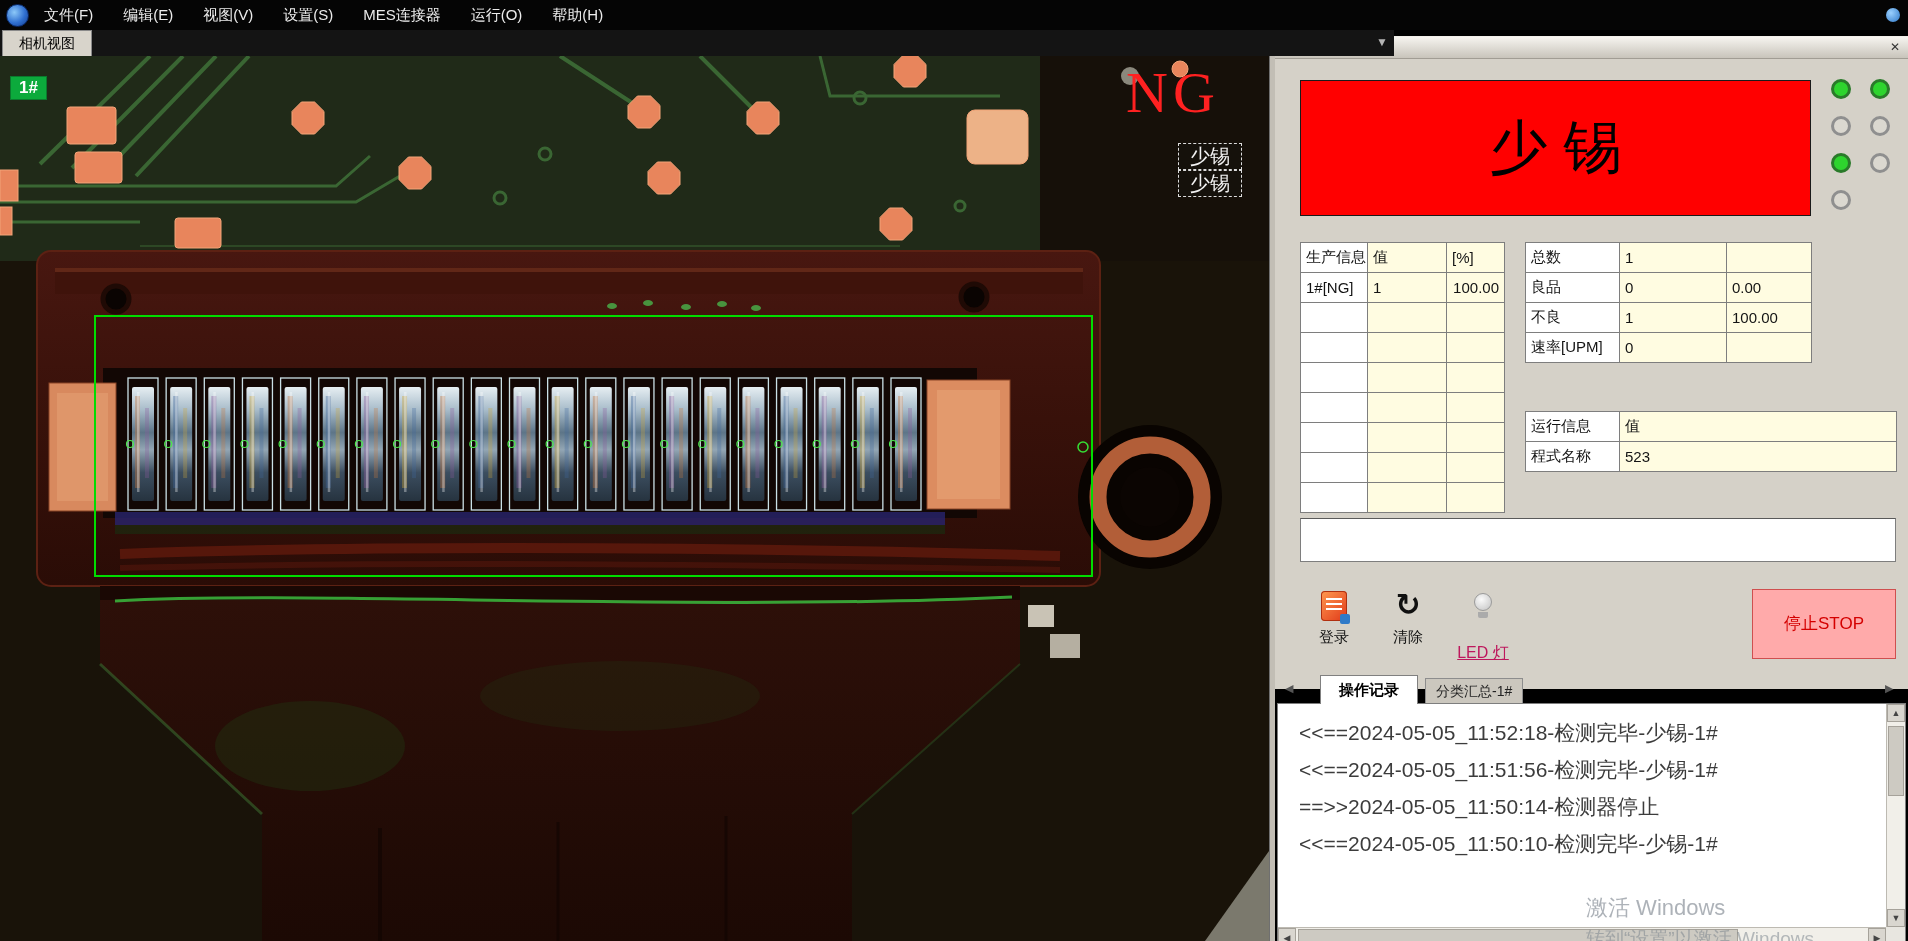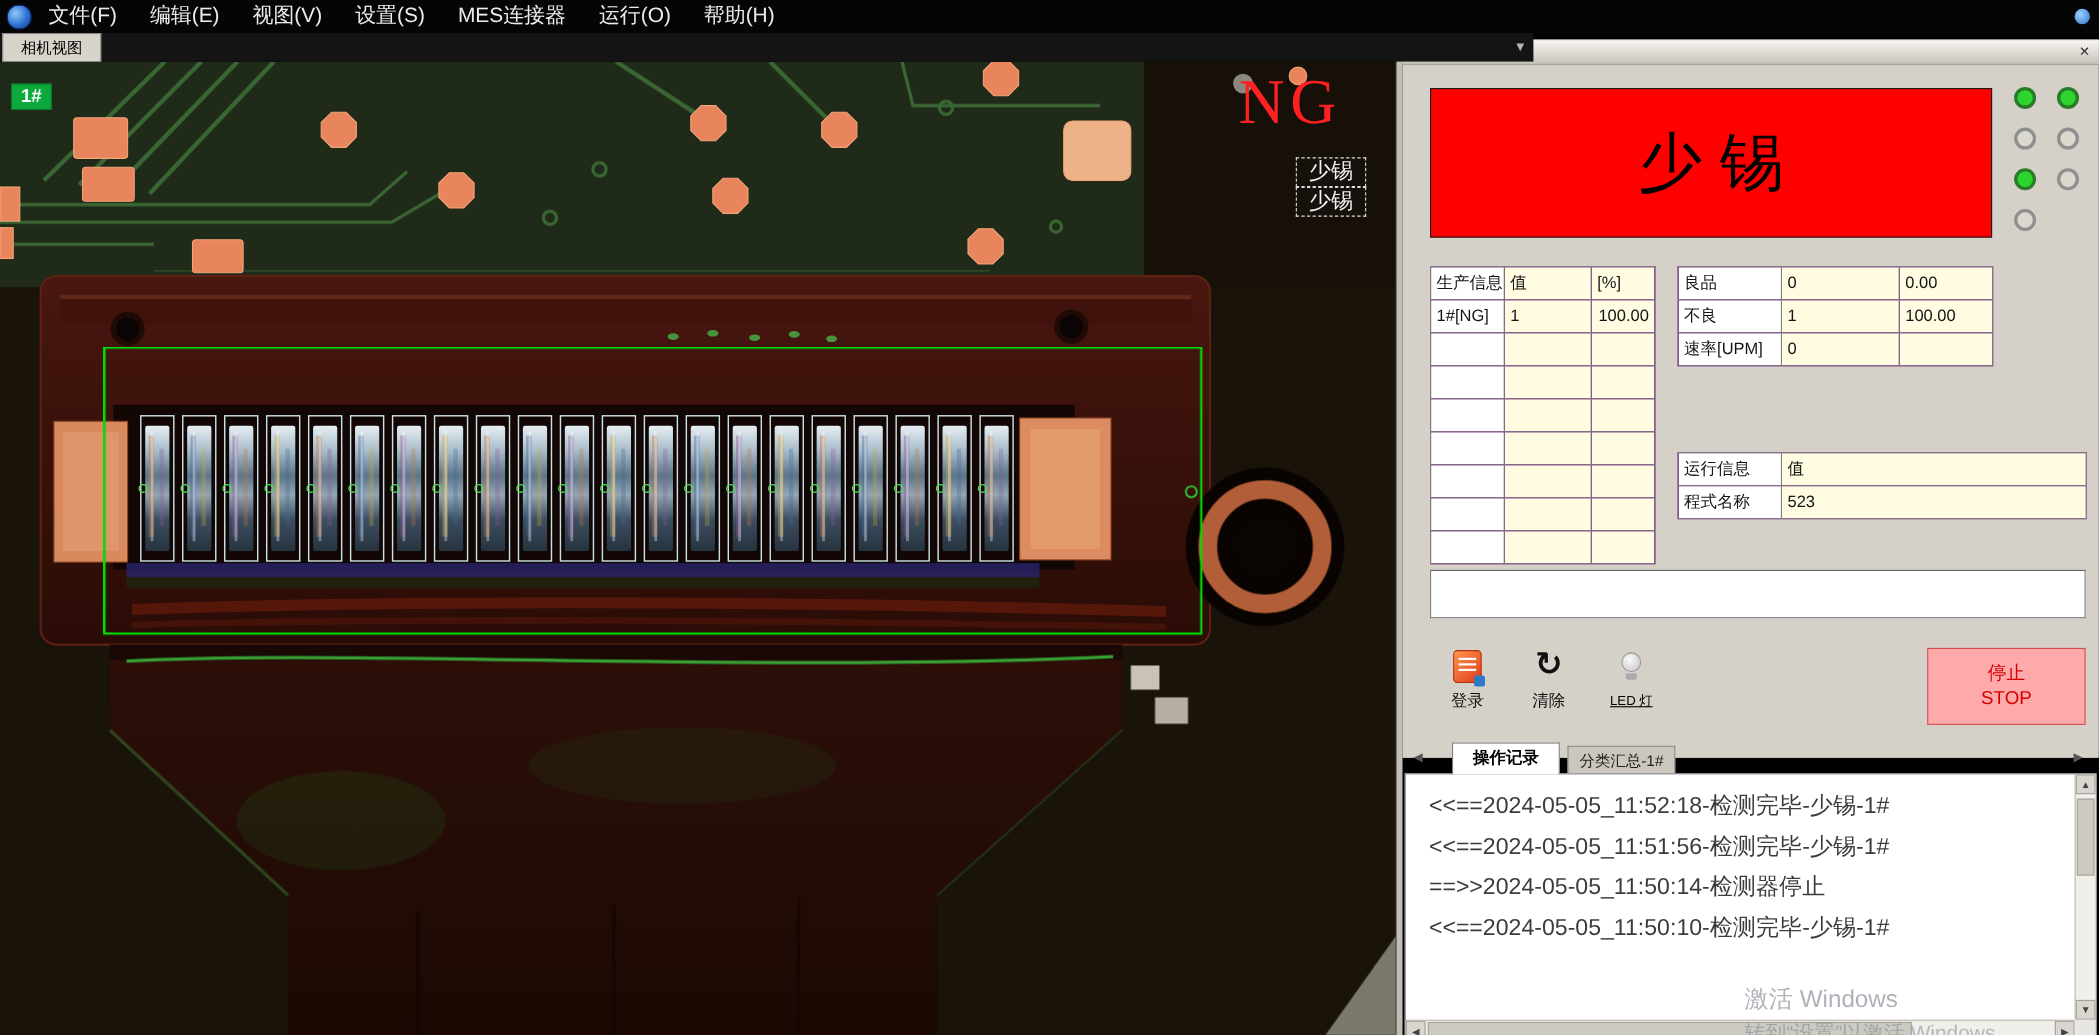--- a/index.html
+++ b/index.html
@@ -4,21 +4,21 @@
 <style>
   *{margin:0;padding:0;box-sizing:border-box}
   html,body{width:1908px;height:941px;overflow:hidden;background:#000;
     font-family:"Liberation Sans","DejaVu Sans",sans-serif}
 
   
   #menubar{position:absolute;left:0;top:0;width:1908px;height:30px;background:#050505;
     display:flex;align-items:center;z-index:20}
   .logo{width:23px;height:23px;border-radius:50%;margin-left:6px;flex:0 0 auto;
     background:radial-gradient(circle at 35% 35%,#8cc8f8,#2f6fd0 55%,#123a8a);border:1px solid #0a2a6a}
-  .menu-item{color:#ececec;font-size:19px;padding:0 15px;line-height:30px;cursor:default;white-space:nowrap}
+  .menu-item{color:#ececec;font-size:15px;padding:0 15px;line-height:30px;cursor:default;white-space:nowrap}
   .tray-icon{position:absolute;right:8px;top:8px;width:14px;height:14px;border-radius:50%;
     background:radial-gradient(circle at 35% 35%,#9ad0ff,#2f78c8)}
 
   
   #tabbar{position:absolute;left:0;top:30px;width:1394px;height:26px;background:#141414;z-index:15}
   .cam-tab{position:absolute;left:2px;top:0;height:26px;padding:0 16px;background:#d8d4cb;color:#000;
     font-size:14px;line-height:25px;border:1px solid #8a8a8a;border-bottom:none;cursor:pointer}
   .tab-caret{position:absolute;right:6px;top:5px;color:#b5b5b5;font-size:12px;cursor:pointer}
 
   
@@ -60,33 +60,33 @@
   #stats-table{left:250px;top:205px;width:286px}
   #runinfo-table{left:250px;top:374px;width:371px}
 
   .msg-box{position:absolute;left:25px;top:481px;width:596px;height:44px;background:#fff;
     border:1px solid #7e7e7e;border-top-color:#5a5a5a}
 
   .tool-btn{position:absolute;top:552px;width:66px;height:78px;display:flex;flex-direction:column;
     align-items:center;cursor:pointer}
   #btn-login{left:26px}#btn-clear{left:100px}#btn-led{left:175px}
   .tool-label{font-size:15px;color:#111;margin-top:7px}
-  .led-label{font-size:12px;color:#000000;text-decoration:underline;margin-top:11px}
+  .led-label{font-size:16px;color:#be185d;text-decoration:underline;margin-top:25px}
   .login-icon{width:26px;height:30px;border-radius:4px;margin-top:2px;position:relative;
     background:linear-gradient(135deg,#ff9a50,#e03818);box-shadow:inset 0 0 0 1px #b03010}
   .login-icon .line{position:absolute;left:5px;width:16px;height:2px;background:#fff}
   .login-icon .l1{top:7px}.login-icon .l2{top:12px}.login-icon .l3{top:17px}
   .login-icon .corner{position:absolute;right:-3px;bottom:-3px;width:10px;height:10px;background:#2f7ac8;border-radius:2px}
   .clear-icon{font-family:"DejaVu Sans",sans-serif;font-size:30px;line-height:32px;color:#101010;font-weight:bold}
   .bulb{width:18px;height:18px;border-radius:50%;margin-top:4px;
     background:radial-gradient(circle at 40% 35%,#fafafa,#c2c2c2);border:1px solid #9a9a9a}
   .bulb-base{width:10px;height:6px;background:#ababab;border-radius:0 0 2px 2px;margin-top:1px}
 
   .stop-btn{position:absolute;left:477px;top:552px;width:144px;height:70px;background:var(--stop-bg);
-    border:1px solid #cf4f4f;color:var(--stop-text);display:flex;flex-direction:column;align-items:center;
+    border:1px solid #cf4f4f;color:var(--stop-text);display:flex;flex-direction:row;align-items:center;
     justify-content:center;font-size:17px;line-height:1.35;cursor:pointer}
 
   .tab-nav{position:absolute;top:645px;font-size:11px;color:#555;cursor:pointer}
   #tabnav-left{left:10px}#tabnav-right{left:610px}
   .log-tab{position:absolute;cursor:pointer;white-space:nowrap}
   .log-tab.active{left:45px;top:638px;height:29px;line-height:28px;font-size:15px;font-weight:bold;
     padding:0 18px;background:#fff;border:1px solid #808080;border-bottom:none;z-index:3;color:#000}
   .log-tab.inactive{left:150px;top:641px;height:26px;line-height:25px;font-size:14px;padding:0 10px;
     background:#cbc7be;border:1px solid #8d8d8d;border-bottom:none;color:#222}
 
@@ -450,20 +450,25 @@
   </tbody>
     </table>
 
   <table id="stats-table">
     <colgroup>
         <col style="width:94px">
         <col style="width:107px">
         <col style="width:85px">
       </colgroup>
     <tbody>
+        <tr>
+      <td class="cw">总数</td>
+      <td class="cy">1</td>
+      <td class="cy"></td>
+    </tr>
     <tr>
       <td class="cw">良品</td>
       <td class="cy">0</td>
       <td class="cy">0.00</td>
     </tr>
     <tr>
       <td class="cw">不良</td>
       <td class="cy">1</td>
       <td class="cy">100.00</td>
     </tr>

